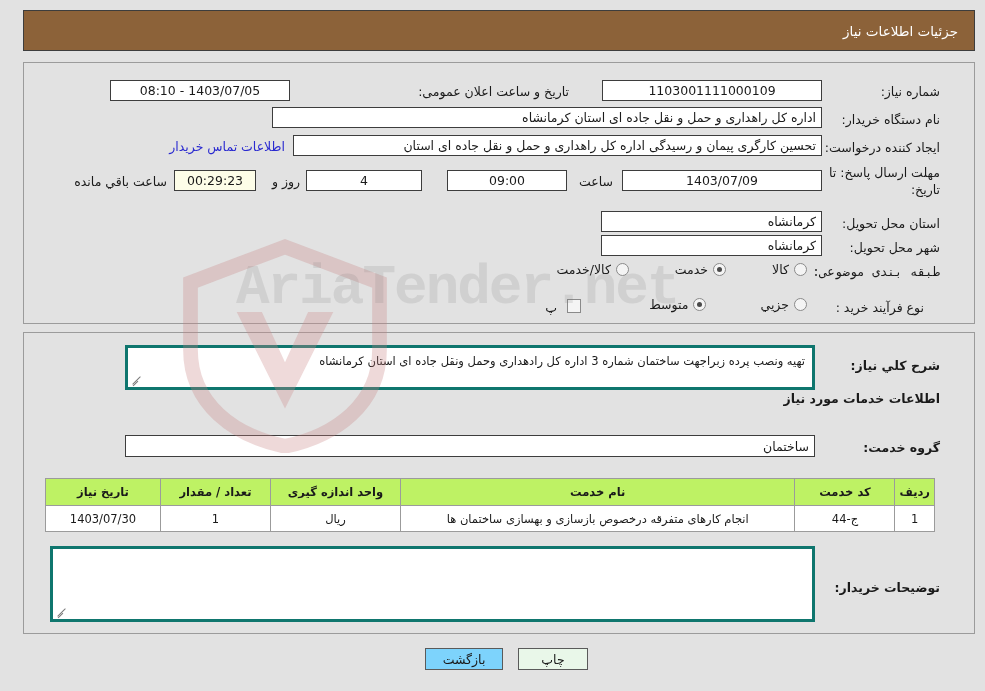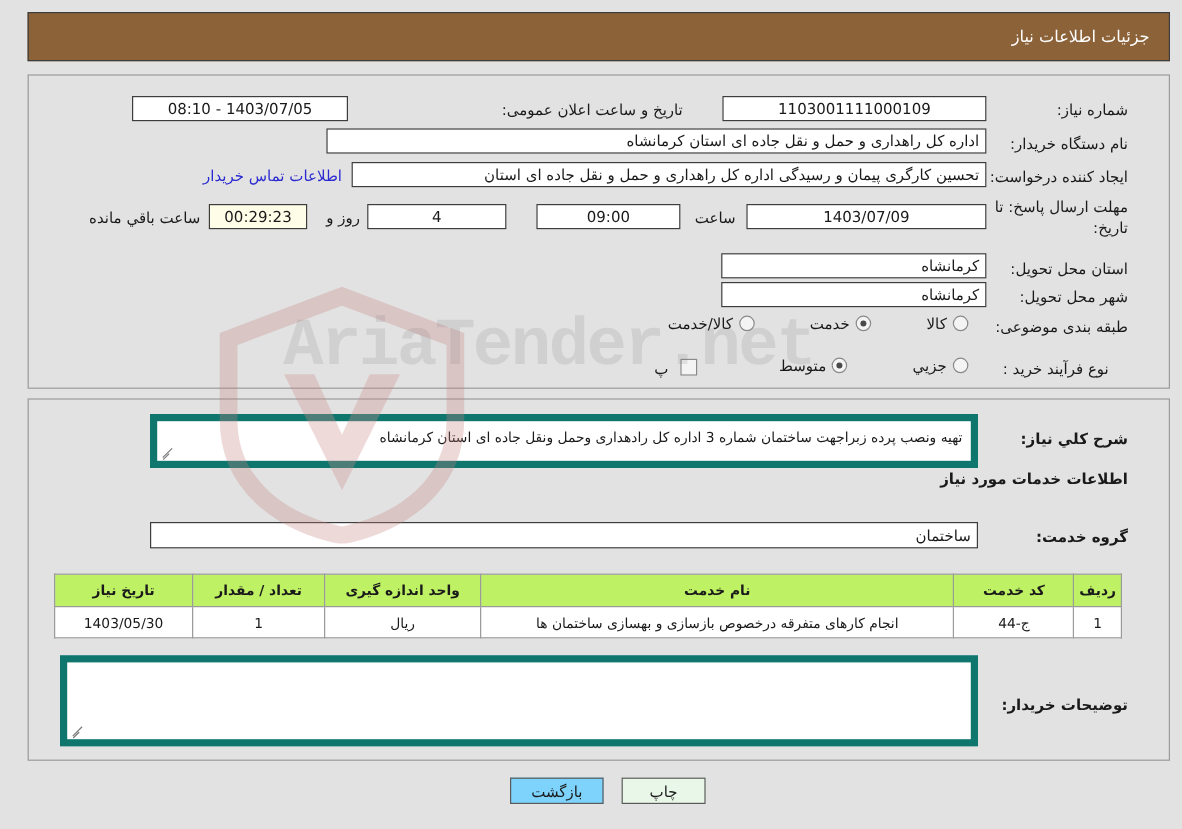--- a/index.html
+++ b/index.html
@@ -86,21 +86,21 @@
     overflow: hidden;
     white-space: nowrap;
   }
   .fld.center  { justify-content: center; }
   .fld.right   { justify-content: flex-start; }
   .fld.timer   { background: #fdfde8; justify-content: center; }
 
   .textarea-box {
     position: absolute;
     background: #ffffff;
-    border: 6px solid #0f766e;
+    border: 3px solid #0f766e;
     direction: rtl;
     font-size: 11.5px;
     color: #1a1a1a;
     padding: 5px 7px 0 7px;
     line-height: 1.5;
     overflow: hidden;
   }
   .resize-grip {
     position: absolute;
     left: 3px; bottom: 2px;
@@ -226,21 +226,21 @@
 <div class="lbl" style="right:685px; top:174px; width:40px;">روز و</div>
 <div class="fld timer" style="right:729px; top:170px; width:82px; height:21px;">00:29:23</div>
 <div class="lbl" style="right:818px; top:174px; width:110px;">ساعت باقي مانده</div>
 
 <div class="lbl" style="right:45px; top:216px; width:120px;">استان محل تحویل:</div>
 <div class="fld right" style="right:163px; top:211px; width:221px; height:21px;">کرمانشاه</div>
 
 <div class="lbl" style="right:45px; top:240px; width:120px;">شهر محل تحویل:</div>
 <div class="fld right" style="right:163px; top:235px; width:221px; height:21px;">کرمانشاه</div>
 
-<div class="lbl" style="right:45px; top:265px; width:130px;">طبقه بندی موضوعی:</div>
+<div class="lbl" style="right:45px; top:265px; width:130px;font-family:Liberation Mono, monospace;">طبقه بندی موضوعی:</div>
 <div class="radio-grp" style="right:178px; top:262px; gap:46px;">
   <div class="radio-opt">
     <span class="radio-dot"></span>
     <span class="radio-lbl">کالا</span>
   </div>
   <div class="radio-opt">
     <span class="radio-dot on"></span>
     <span class="radio-lbl">خدمت</span>
   </div>
   <div class="radio-opt">
@@ -287,21 +287,21 @@
       <th style="width:115px;">تاریخ نیاز</th>
     </tr>
   </thead>
   <tbody>
     <tr>
       <td>1</td>
       <td>ج-44</td>
       <td>انجام کارهای متفرقه درخصوص بازسازی و بهسازی ساختمان ها</td>
       <td>ریال</td>
       <td>1</td>
-      <td>1403/05/30</td>
+      <td>1403/07/30</td>
     </tr>
   </tbody>
 </table>
 
 <div class="lbl bold" style="right:45px; top:580px; width:120px;">توضیحات خریدار:</div>
 <div class="textarea-box" style="right:170px; top:546px; width:765px; height:76px;">
   <span class="resize-grip"></span>
 </div>
 
 <div class="btn" id="btn-print">چاپ</div>

